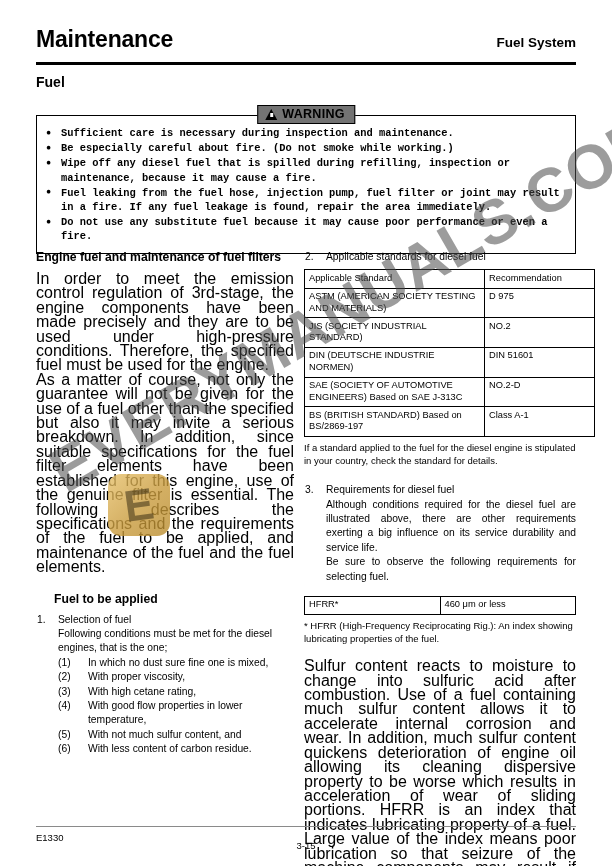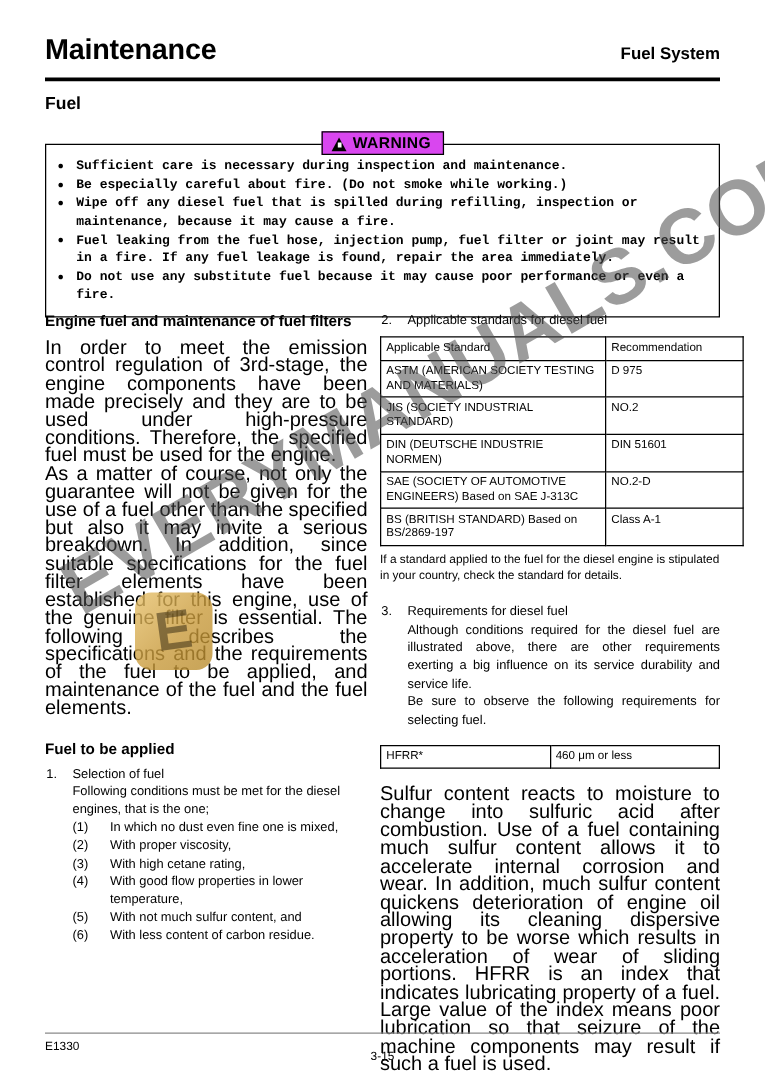--- a/index.html
+++ b/index.html
@@ -28,43 +28,43 @@
   }
 
   
   .warn-wrap { position:absolute; left:36px; top:115px; width:540px; }
   .warn-box {
     border:1.5px solid #000; padding:10px 8px 8px 8px;
     box-sizing:border-box; width:540px;
   }
   .warn-badge {
     position:absolute; left:50%; top:-10px; transform:translateX(-50%);
-    background:#d946ef; border:1.5px solid #000;
+    background:#737373; border:1.5px solid #000;
     padding:1px 9px 2px 7px;
-    display:flex; align-items:flex-end; gap:5px;
+    display:flex; align-items:center; gap:5px;
     font-size:12.5px; font-weight:bold; letter-spacing:0.3px;
   }
   .tri { width:0;height:0;border-left:6px solid transparent;border-right:6px solid transparent;border-bottom:11px solid #000; position:relative;}
   .tri::after{content:"";position:absolute;left:-1.5px;top:4px;width:3px;height:4px;background:#fff;}
   .warn-list { list-style:none; margin:0; padding:0;font-family:Liberation Mono, monospace; }
   .warn-list li {
     position:relative; padding-left:16px;
     font-size:10.4px; font-weight:bold; line-height:14.2px;
     margin-bottom:1px;
   }
   .warn-list li::before {
     content:"\25CF"; position:absolute; left:1px; top:-0.5px; font-size:8.5px;
   }
 
   
   .col-left { position:absolute; left:36px; top:250px; width:258px; }
   .col-right { position:absolute; left:304px; top:250px; width:272px; }
 
   h3.sub { font-size:12.2px; font-weight:bold; margin:0 0 7px 0; line-height:15px; }
-  h3.sub2 { font-size:12.2px; font-weight:bold; margin:17px 0 6px 0; line-height:15px; }
+  h3.sub2 { font-size:12.2px; font-weight:bold; margin:17px 0 6px 18px; line-height:15px; }
   p.body {
     font-size:16px; line-height:14.4px; margin:0 0 0 0;
     text-align:justify;
   }
   p.body + p.body { margin-top:0px; }
 
   ol.num { list-style:none; margin:6px 0 0 0; padding:0; }
   ol.num > li { position:relative; padding-left:22px; font-size:10.3px; line-height:14.4px; }
   ol.num > li .n { position:absolute; left:1px; top:0; }
   .ind { display:block; }
@@ -160,21 +160,21 @@
     <h3 class="sub2">Fuel to be applied</h3>
 
     <ol class="num">
       <li>
         <span class="n">1.</span>
         <span>Selection of fuel</span>
         <span class="ind">Following conditions must be met for the diesel engines, that is the one;</span>
         <ul class="paren">
           <li>
             <span class="p">(1)</span>
-            <span class="cont">In which no dust even fine one is mixed,</span>
+            <span class="cont">In which no dust sure fine one is mixed,</span>
           </li>
           <li>
             <span class="p">(2)</span>
             <span class="cont">With proper viscosity,</span>
           </li>
           <li>
             <span class="p">(3)</span>
             <span class="cont">With high cetane rating,</span>
           </li>
           <li>
@@ -240,20 +240,21 @@
 
     <table class="tbl" style="margin-top:12px;">
       <tbody>
       <tr>
         <td>HFRR*</td>
         <td>460 μm or less</td>
       </tr>
     </tbody>
       </table>
 
+    <p class="note">* HFRR (High-Frequency Reciprocating Rig.): An index showing lubricating properties of the fuel.</p>
 
     <p class="body" style="margin-top:14px;">Sulfur content reacts to moisture to change into sulfuric acid after combustion. Use of a fuel containing much sulfur content allows it to accelerate internal corrosion and wear. In addition, much sulfur content quickens deterioration of engine oil allowing its cleaning dispersive property to be worse which results in acceleration of wear of sliding portions. HFRR is an index that indicates lubricating property of a fuel. Large value of the index means poor lubrication so that seizure of the machine components may result if such a fuel is used.</p>
   </div>
 
   <div class="wm">
     <div class="wm-badge"></div>
     <div class="wm-badge-e">E</div>
     <div class="wm-text">EVERYMANUALS.COM</div>
   </div>
 

